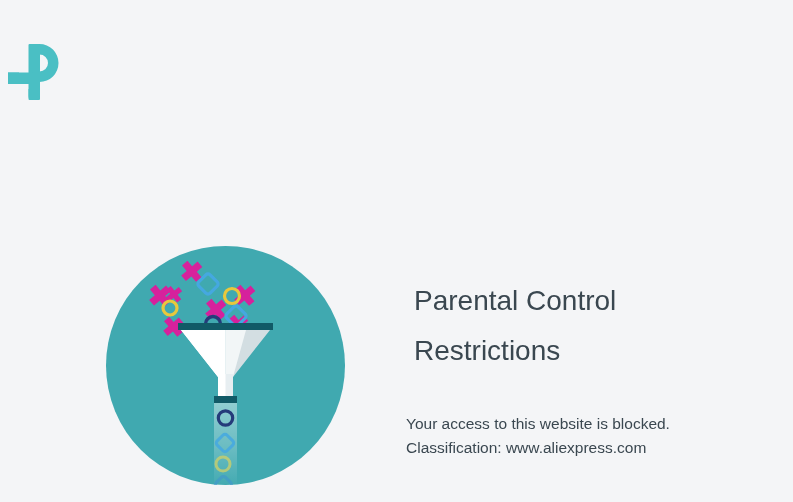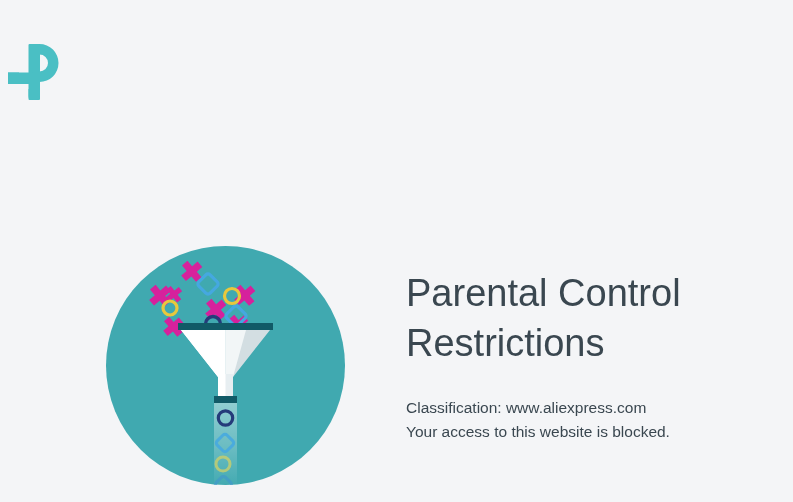--- a/index.html
+++ b/index.html
@@ -55,25 +55,25 @@
   }
 
   
   .content {
     position: absolute;
     left: 406px;
     top: 268px;
     width: 360px;
   }
   .title {
-    font-size: 38px;
+    font-size: 28px;
     line-height: 50px;
     color: #3A4750;
     font-weight: 400;
-    margin: 0;
+    margin: 8px;
     letter-spacing: 0px;
     white-space: pre-line;
   }
   .desc {
     margin: 0;
     padding-top: 28px;
     font-size: 15.5px;
     line-height: 24px;
     color: #3A4750;
   }
@@ -169,16 +169,16 @@
       <circle cx="117" cy="218" r="7" stroke="#C9CE6B" stroke-width="3" fill="none" opacity="0.8"></circle>
       <rect x="111" y="232" width="13" height="13" rx="3" transform="rotate(45 117.5 238.5)" stroke="#3F95CE" stroke-width="3" fill="none" opacity="0.6"></rect>
     </g>
   </svg>
 </div>
 
 <div class="content">
   <h1 class="title">Parental Control
 Restrictions</h1>
   <p class="desc">
+    <span class="desc-line">Your access to this website is blocked.</span>
     <span class="desc-line">Classification: www.aliexpress.com</span>
-    <span class="desc-line">Your access to this website is blocked.</span>
   </p>
 </div>
 
 </body></html>

